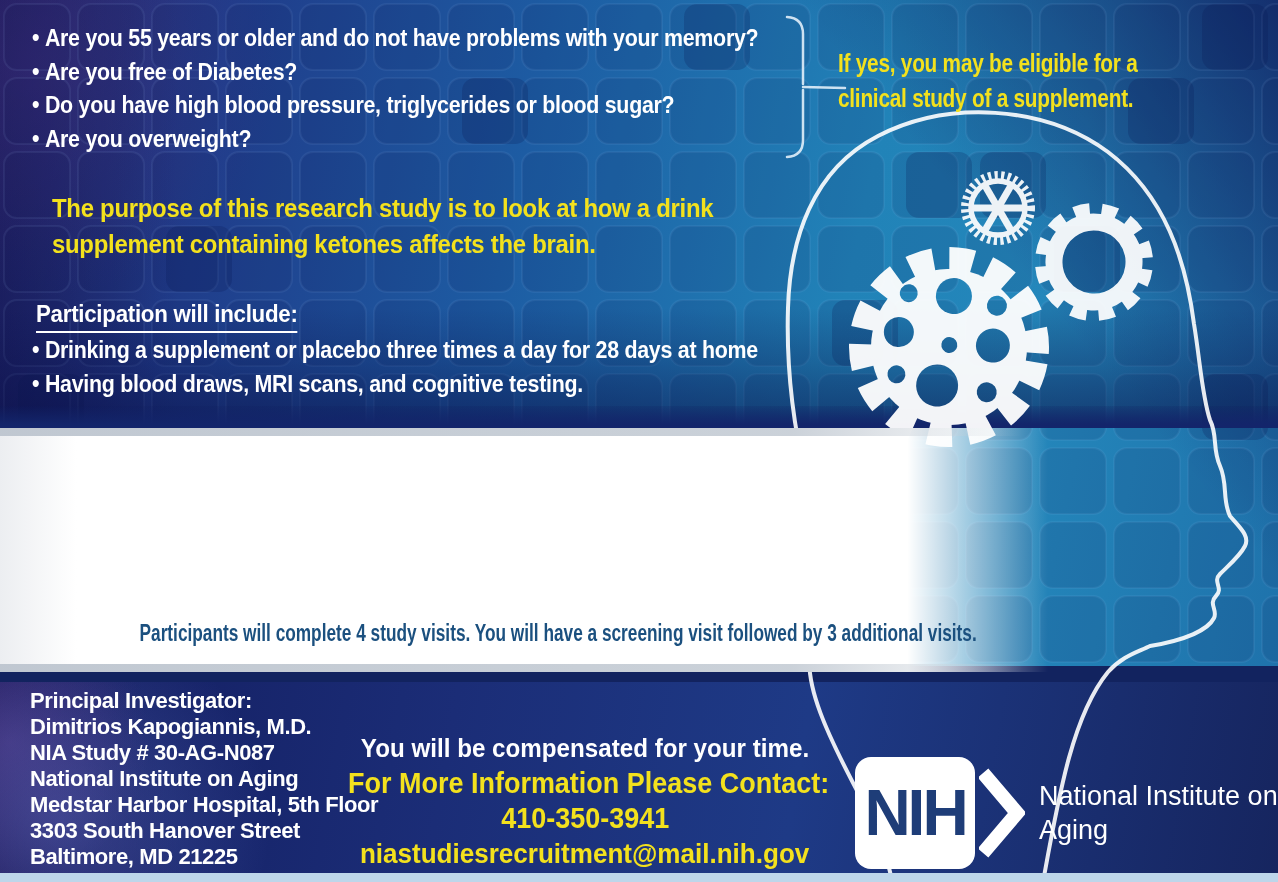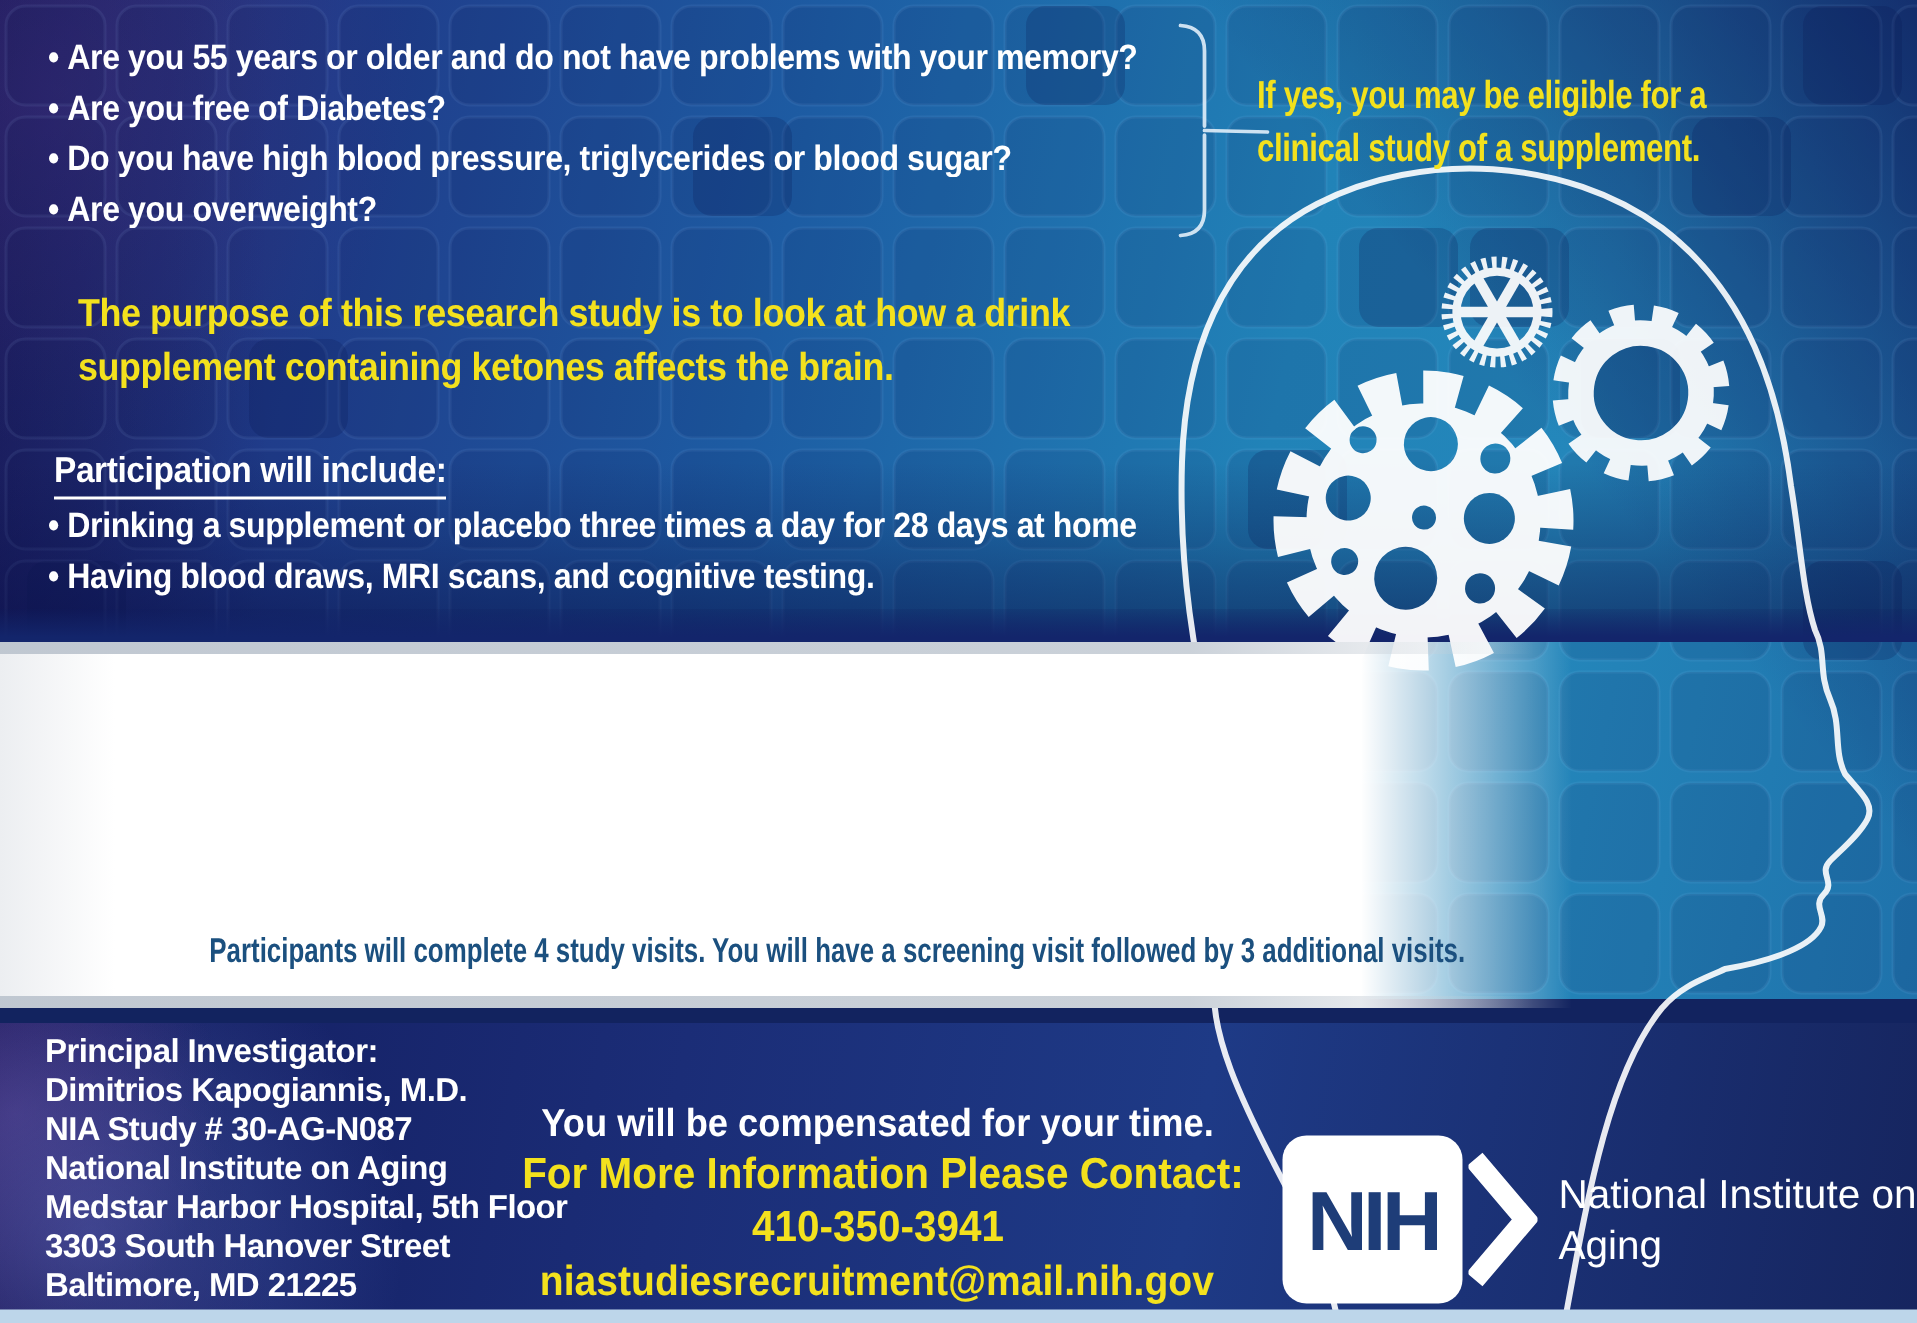--- a/index.html
+++ b/index.html
@@ -80,21 +80,21 @@
   .contact{position:absolute;left:330px;top:731px;width:510px;text-align:center;white-space:nowrap;}
   .contact .c1{color:#fff;font-weight:700;font-size:26px;line-height:34px;}
   .contact .c2{font-weight:700;font-size:29px;line-height:36px;text-decoration:underline;}
   .contact .c3{font-weight:700;font-size:29px;line-height:35px;}
   .contact .c4{font-weight:700;font-size:28px;line-height:35px;}
   .contact div span{display:inline-block;transform:scaleX(.93);}
 
   .nih{position:absolute;left:855px;top:757px;display:flex;align-items:center;}
   .nih-box{width:120px;height:112px;background:#fff;border-radius:16px;
     display:flex;align-items:center;justify-content:center;}
-  .nih-acronym{font-size:56px;font-weight:700;color:#1e3d78;letter-spacing:-3px;}
+  .nih-acronym{font-size:64px;font-weight:700;color:#1e3d78;letter-spacing:-3px;}
   .nih-chevron{margin-left:4px;}
   .nih-org{margin-left:14px;width:240px;color:#fff;font-size:27px;line-height:34px;font-weight:400;}
 </style>
 </head>
 <body>
 
 <div id="flyer">
 
   <div class="bg-shades"></div>
   <svg class="tiles-svg" width="1278" height="690">

